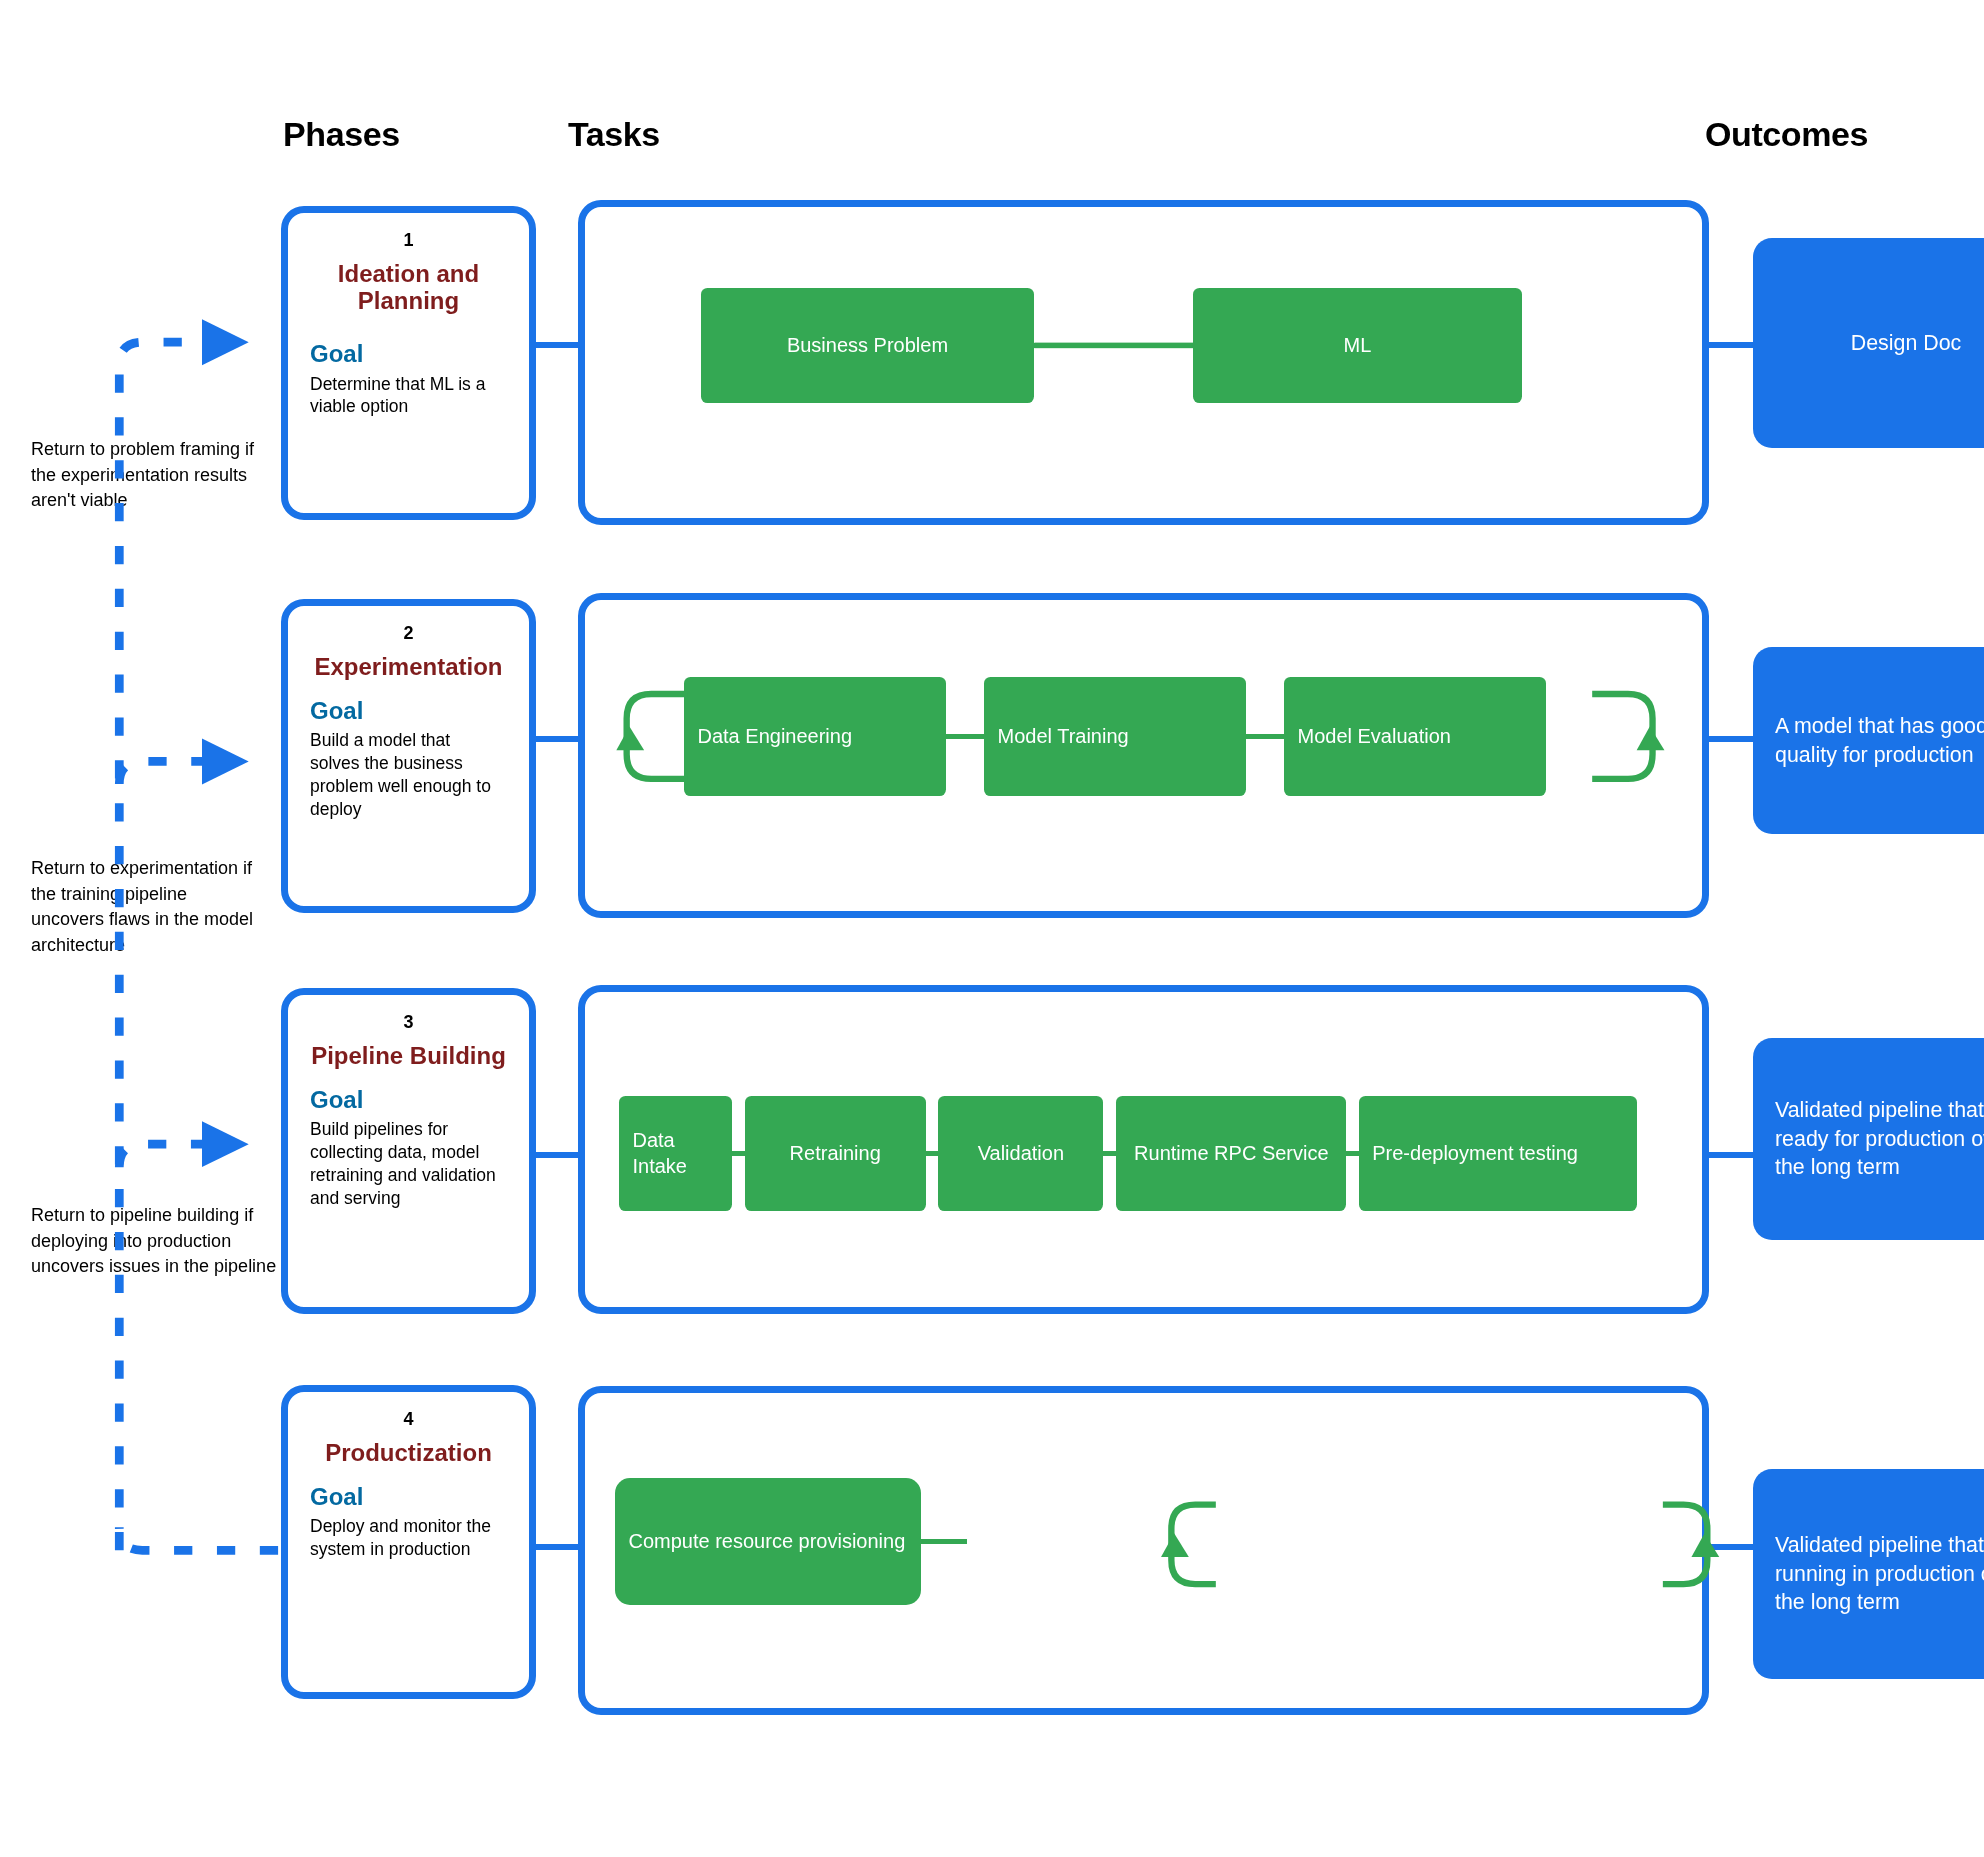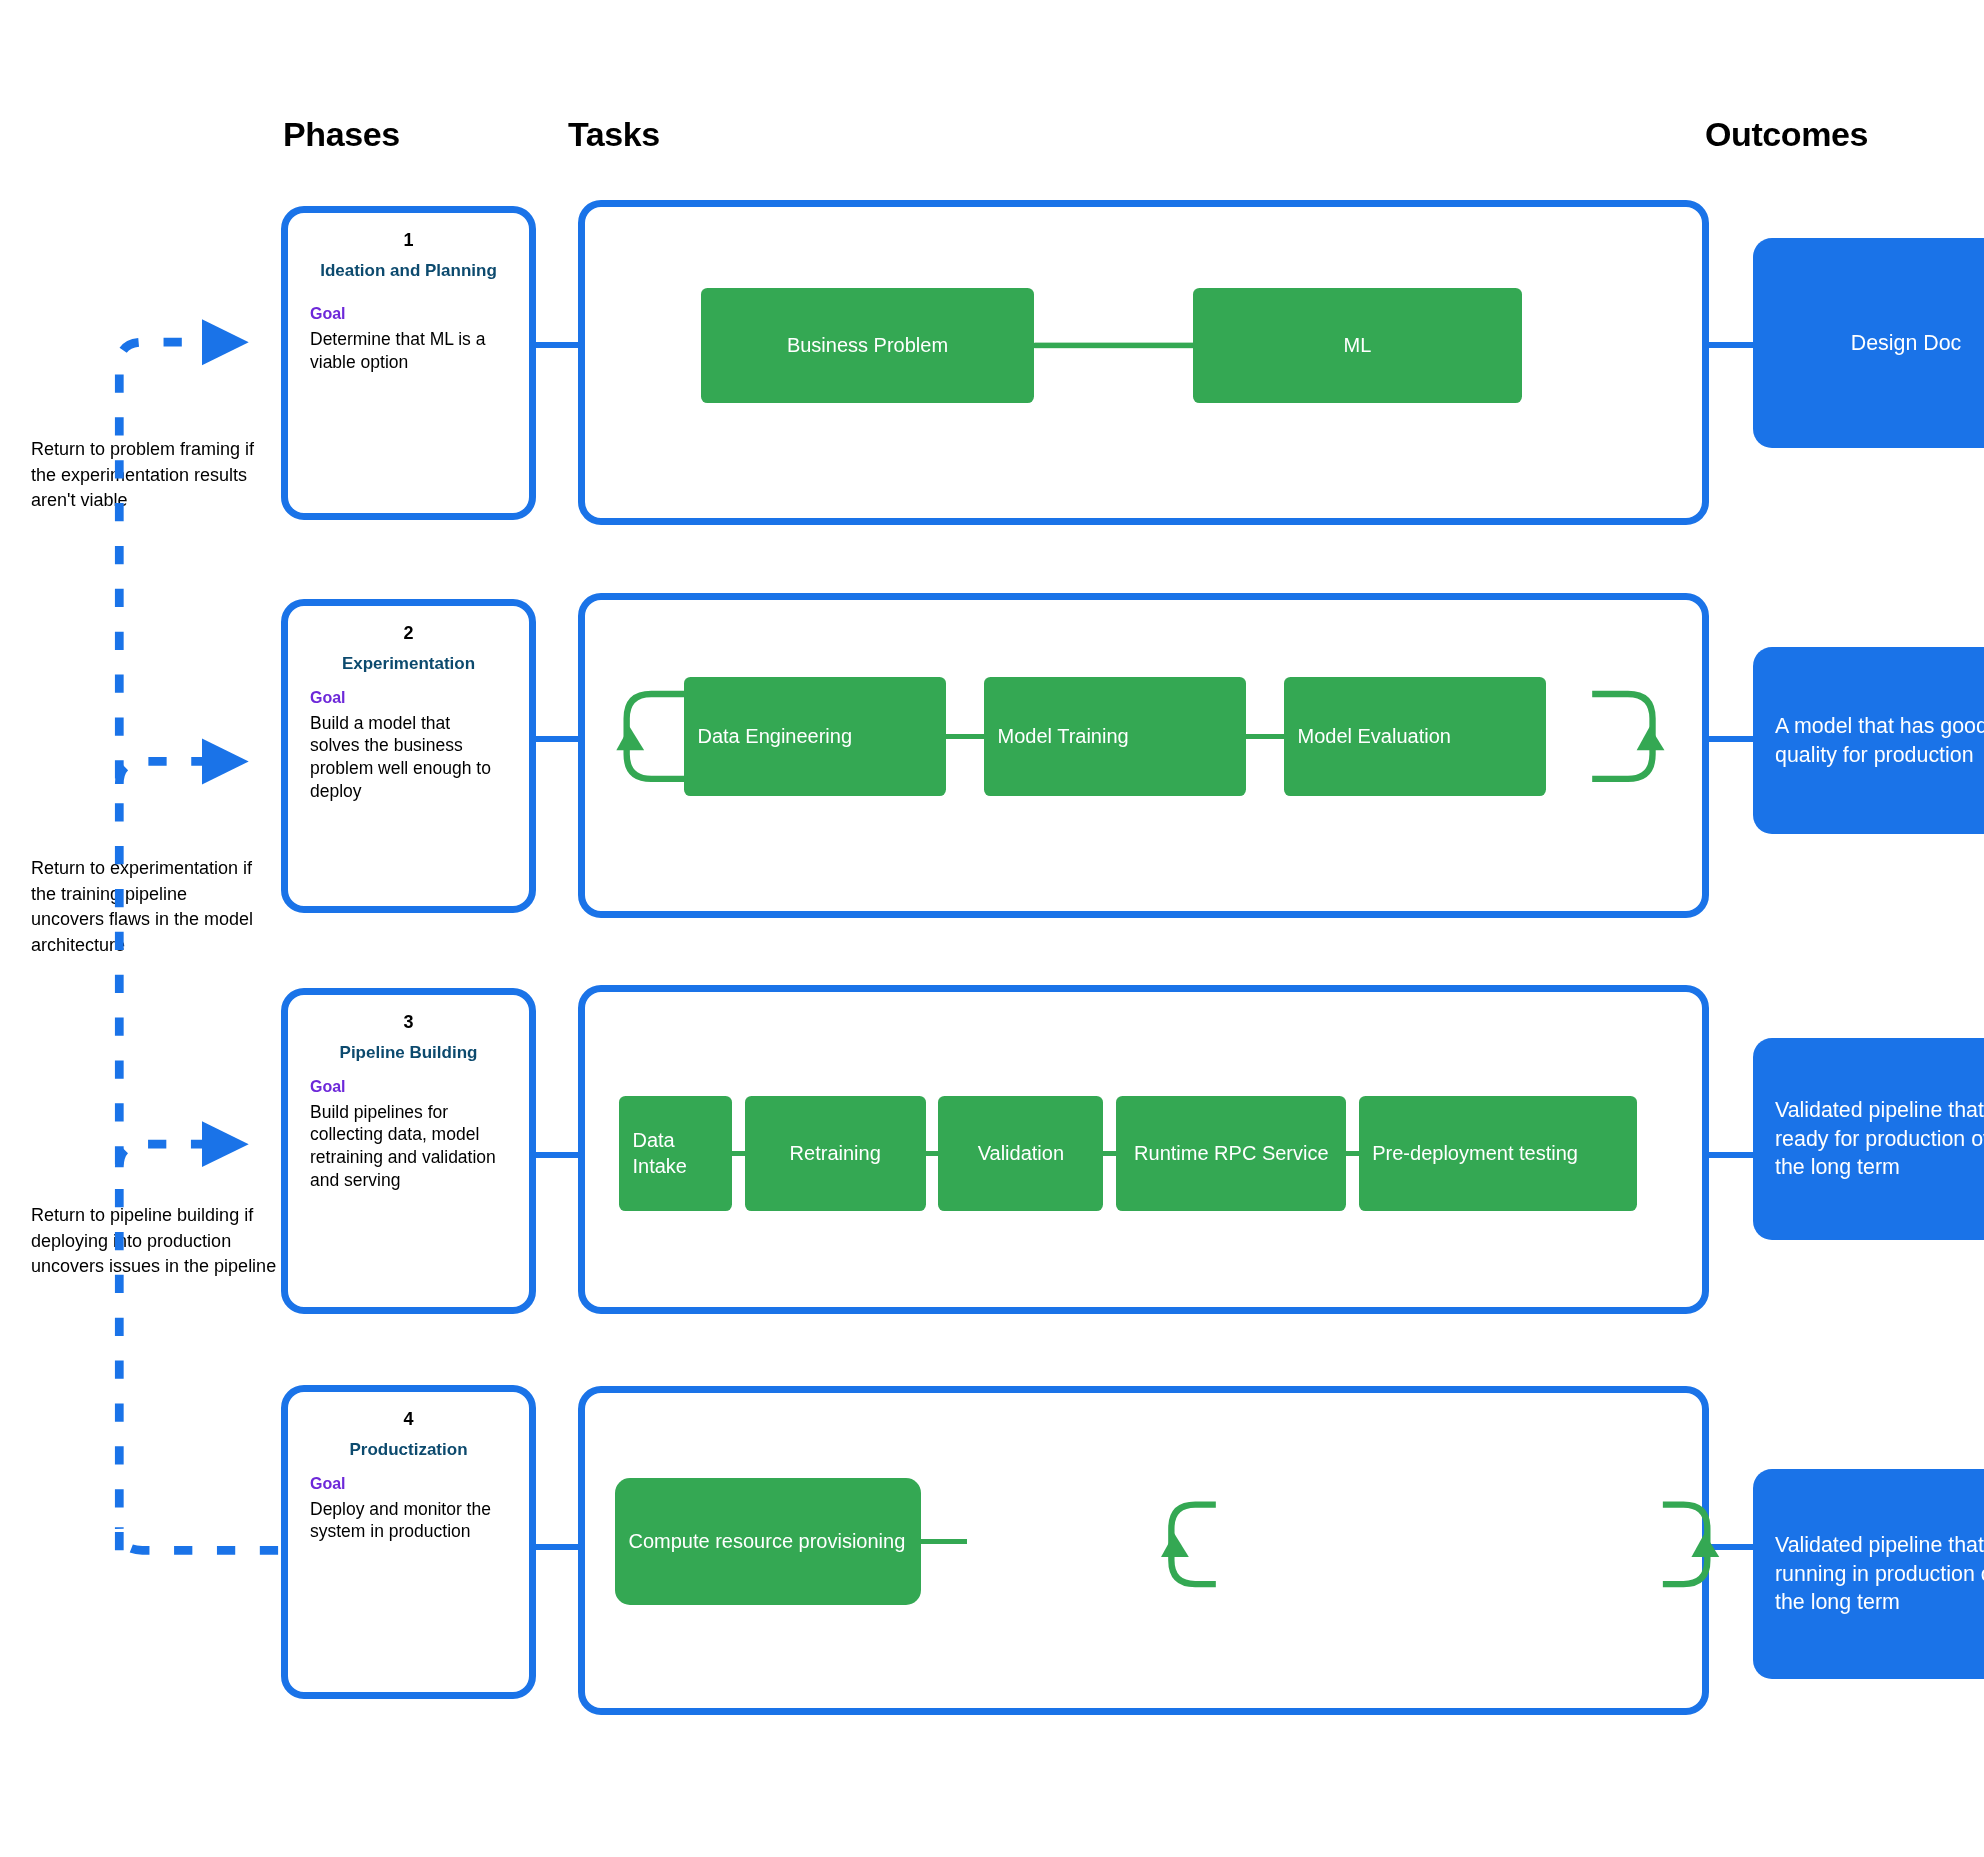--- a/index.html
+++ b/index.html
@@ -45,30 +45,30 @@
   .phase-num {
     text-align: center;
     font-size: 18px;
     font-weight: bold;
     color: #000;
     line-height: 1.1;
     margin-top: 5.6px;
   }
   .phase-title {
     text-align: center;
-    font-size: 17px;
+    font-size: 24px;
     font-weight: bold;
-    color: #0c4a6e;
+    color: #7f1d1d;
     line-height: 1.12;
     margin-top: 10.3px;
   }
   .goal-label {
-    font-size: 16px;
+    font-size: 24px;
     font-weight: bold;
-    color: #6d28d9;
+    color: #0369a1;
     margin-top: 25.4px;
   }
   .goal-text {
     font-size: 17.5px;
     color: #000;
     line-height: 1.3;
     margin-top: 4.8px;
   }
   .phase-card.compact .goal-label { margin-top: 16px; }
 

